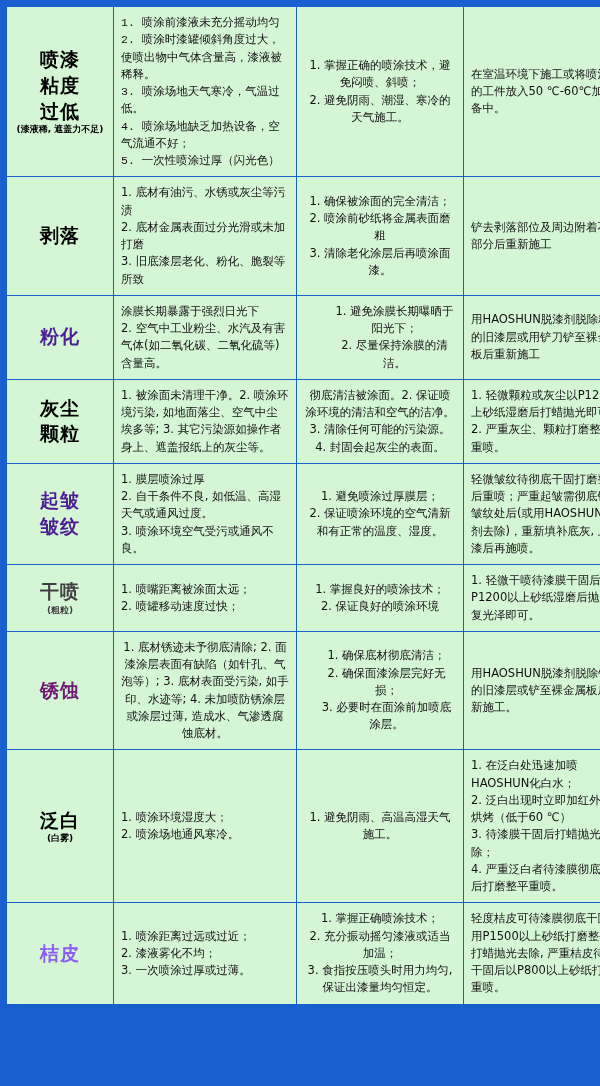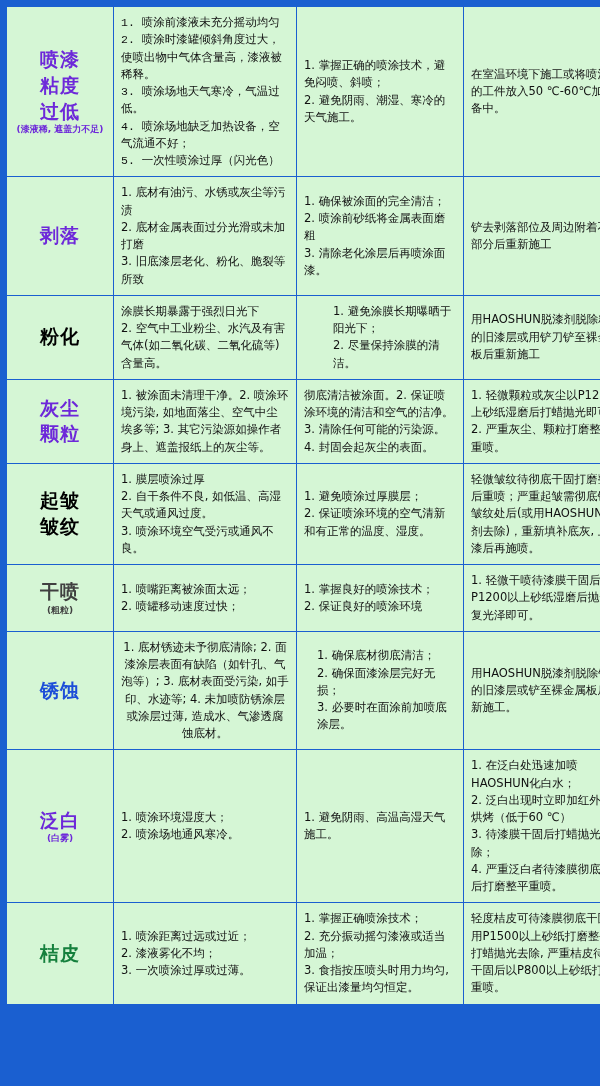--- a/index.html
+++ b/index.html
@@ -31,41 +31,41 @@
   }
   td.cause, td.prevent, td.fix{
     text-align:left;
   }
   td.title{
     width:92px;
     text-align:center;
     padding:6px 3px;
   }
   td.cause{width:168px;}
-  td.prevent{width:152px;}
+  td.prevent{width:152px;text-align:center;}
   td.fix{width:160px;}
 
   .t-main{
     font-size:19px;
     font-weight:bold;
     line-height:1.35;
     letter-spacing:1px;
   }
   .t-sub{
     display:block;
     font-size:9px;
     font-weight:bold;
     margin-top:0;
     line-height:1.3;
   }
-  .c-green{color:#6d28d9;}
-  .c-red{color:#000000;}
-  .c-magenta{color:#15803d;}
+  .c-green{color:#000000;}
+  .c-red{color:#4c1d95;}
+  .c-magenta{color:#8b5cf6;}
   .c-blue{color:#404040;}
-  .c-orange{color:#1d4ed8;}
+  .c-orange{color:#701a75;}
 </style>
 </head>
 <body>
 
 <div class="sheet">
   <table class="grid">
     <tbody>
 
       <tr>
         <td class="title">

